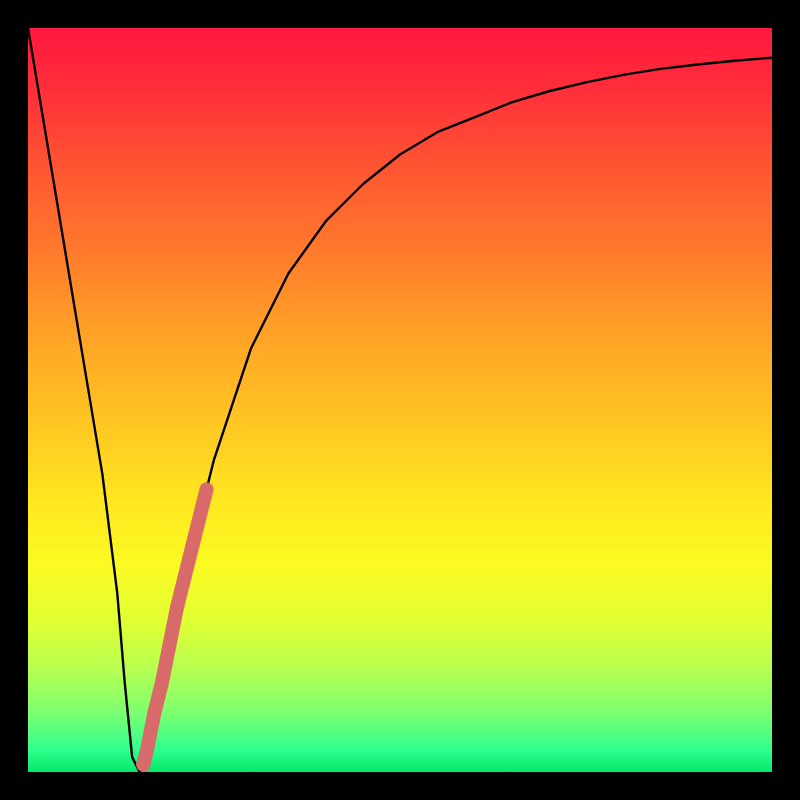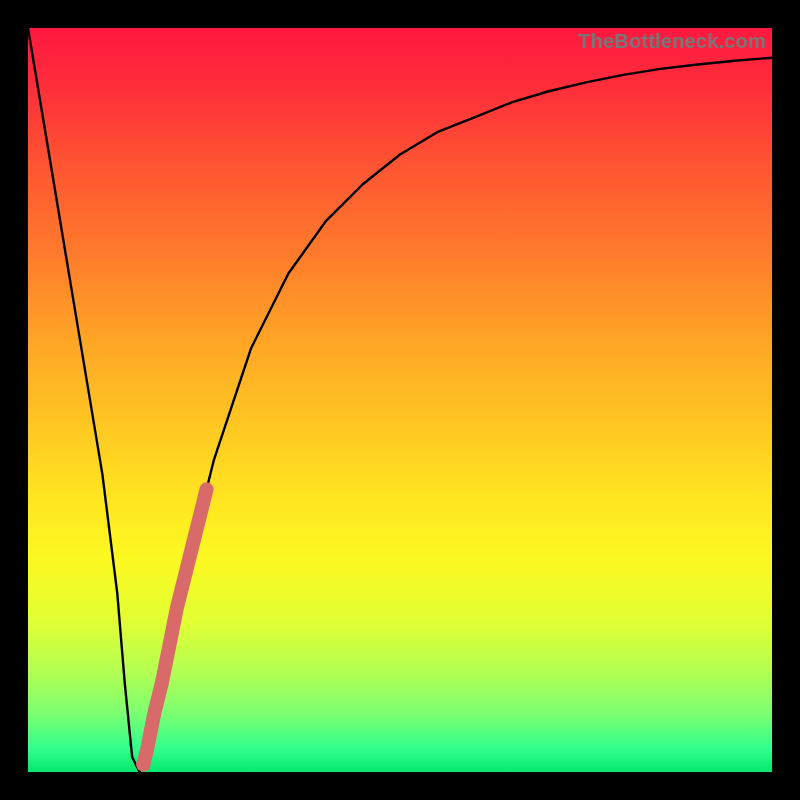--- a/index.html
+++ b/index.html
@@ -57,20 +57,19 @@
     top: 0;
     width: 744px;
     height: 744px;
   }
 </style>
 </head>
 <body>
 
 <div class="outer">
   <div class="plot">
-    <div class="watermark">TheBottleneck.com</div>
     <svg class="curve" viewBox="0 0 744 744" preserveAspectRatio="none">
       <path id="curve-path" fill="none" stroke="#000000" stroke-width="2.4" stroke-linejoin="round" stroke-linecap="round" d="M0.00 0.00 L14.88 89.28 L29.76 178.56 L44.64 267.84 L59.52 357.12 L74.40 446.40 L89.28 565.44 L96.72 654.72 L104.16 729.12 L111.60 744.00 L119.04 721.68 L133.92 654.72 L148.80 580.32 L163.68 520.80 L186.00 431.52 L223.20 319.92 L260.40 245.52 L297.60 193.44 L334.80 156.24 L372.00 126.48 L409.20 104.16 L446.40 89.28 L483.60 74.40 L520.80 63.24 L558.00 54.31 L595.20 46.87 L632.40 40.92 L669.60 36.46 L706.80 32.74 L744.00 29.76"></path>
       <path id="highlight-path" fill="none" stroke="#d96a6a" stroke-width="14" stroke-linecap="round" stroke-linejoin="round" d="M115.32 736.56 L119.04 721.68 L126.48 684.48 L133.92 654.72 L141.36 617.52 L148.80 580.32 L156.24 550.56 L163.68 520.80 L171.12 491.04 L178.56 461.28"></path>
       <circle id="highlight-hook" r="7" fill="#d96a6a" cx="115.32" cy="736.56"></circle>
     </svg>
   </div>
 </div>
 
 </body></html>

